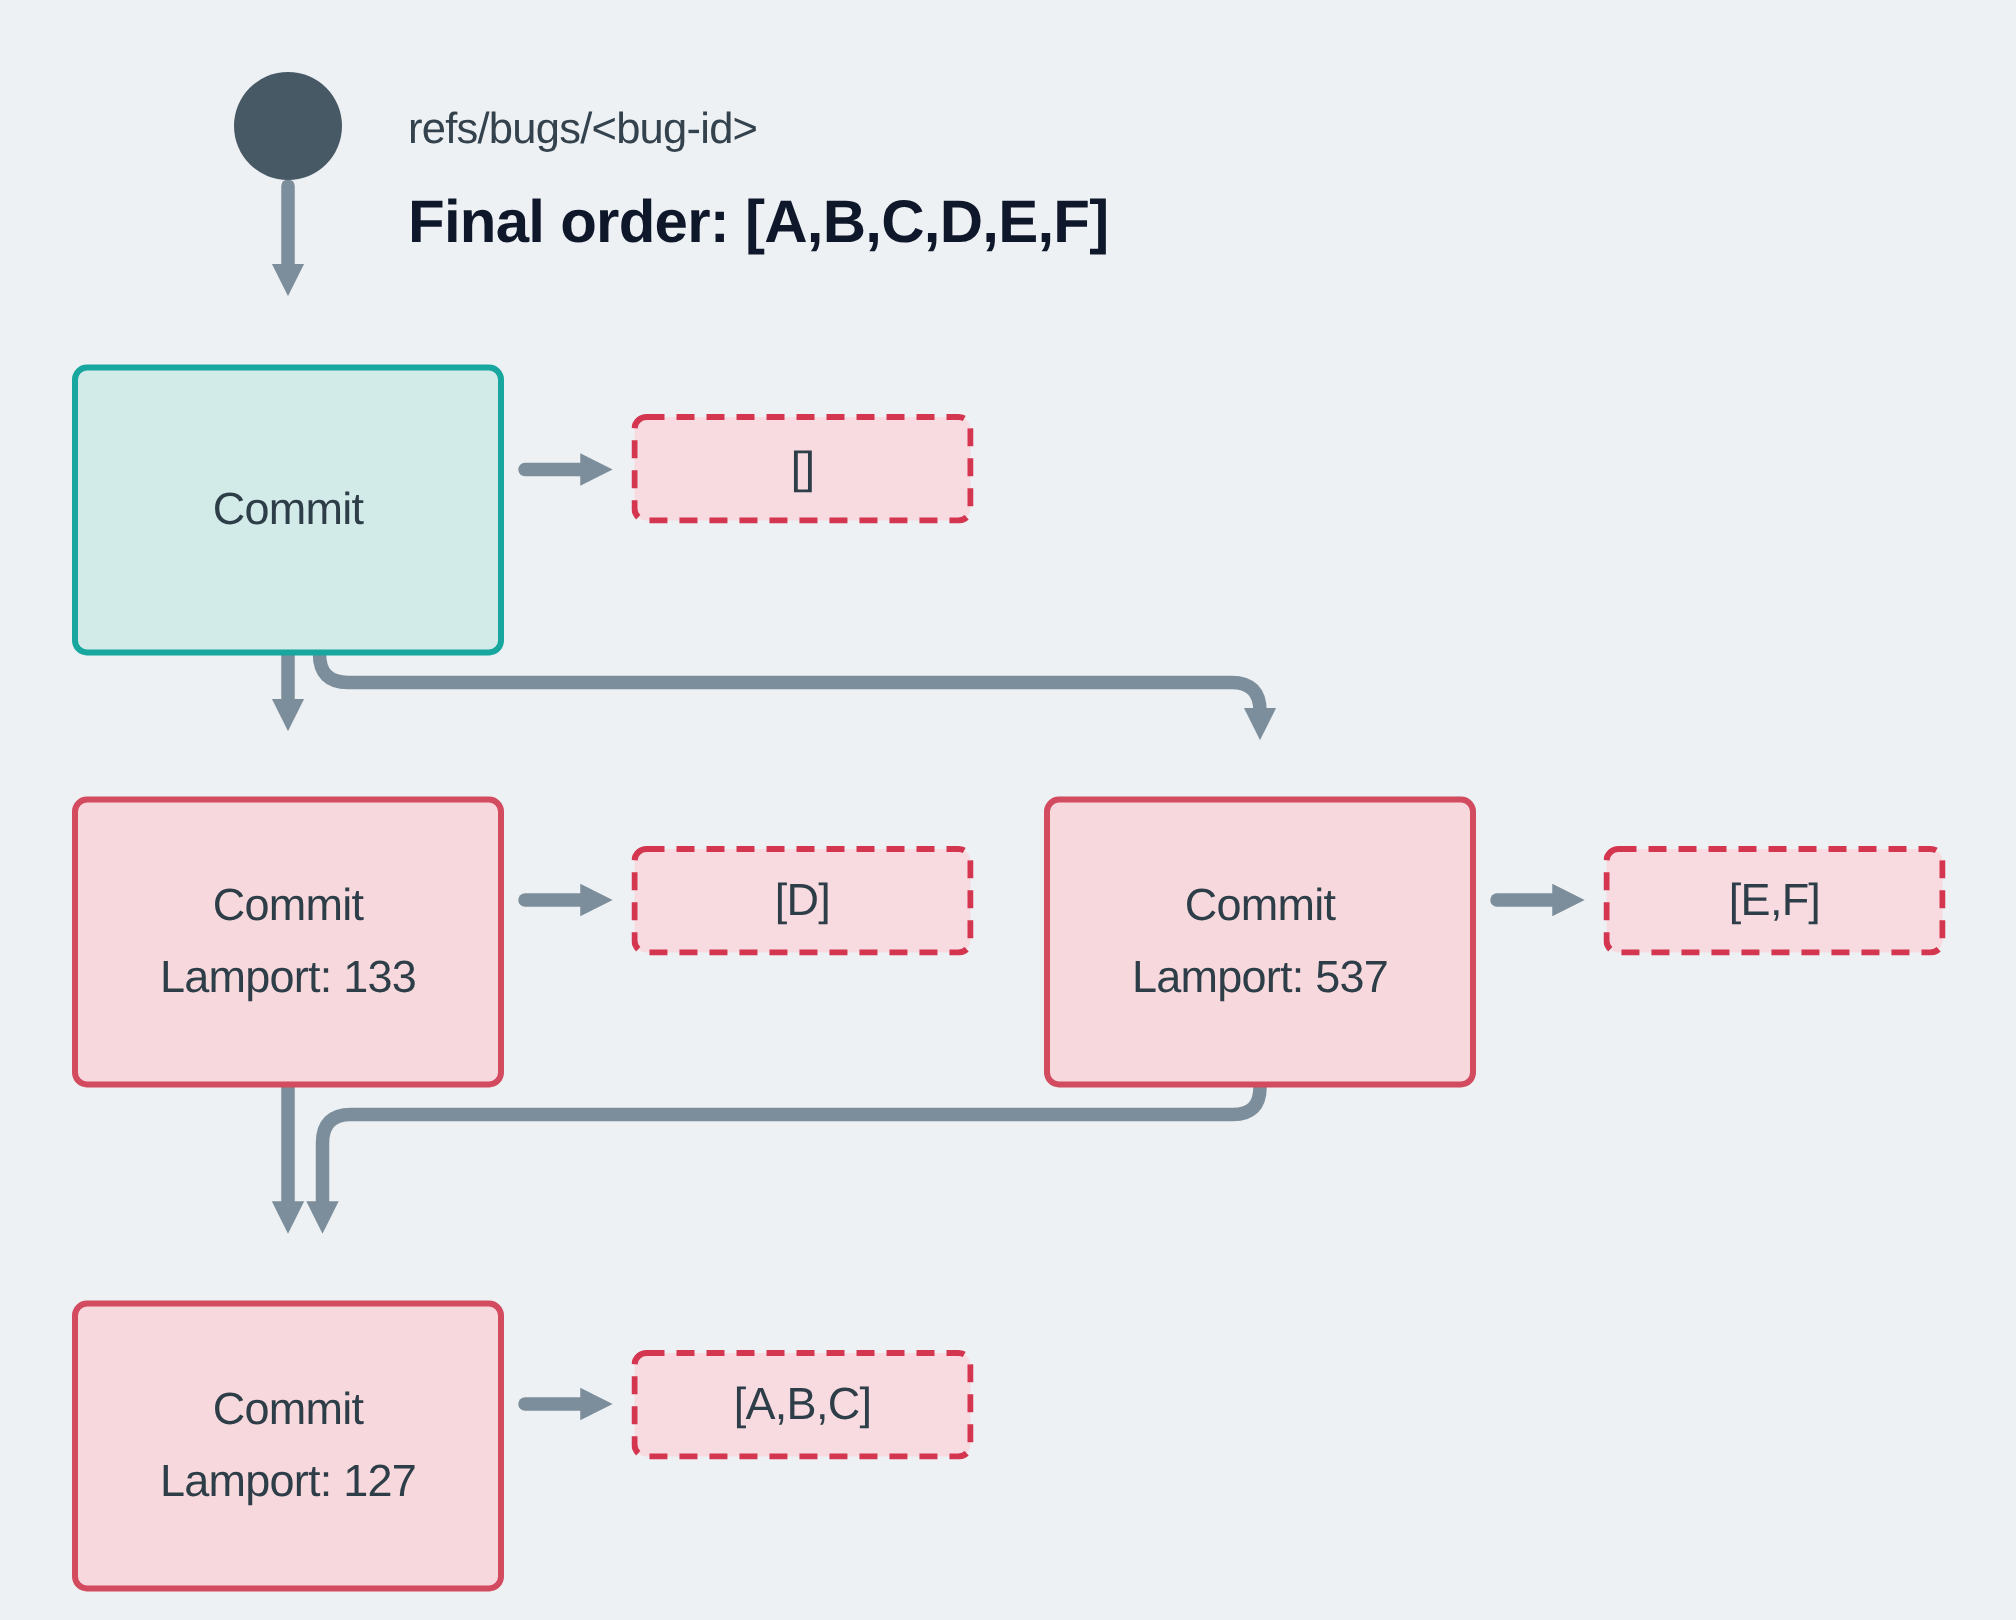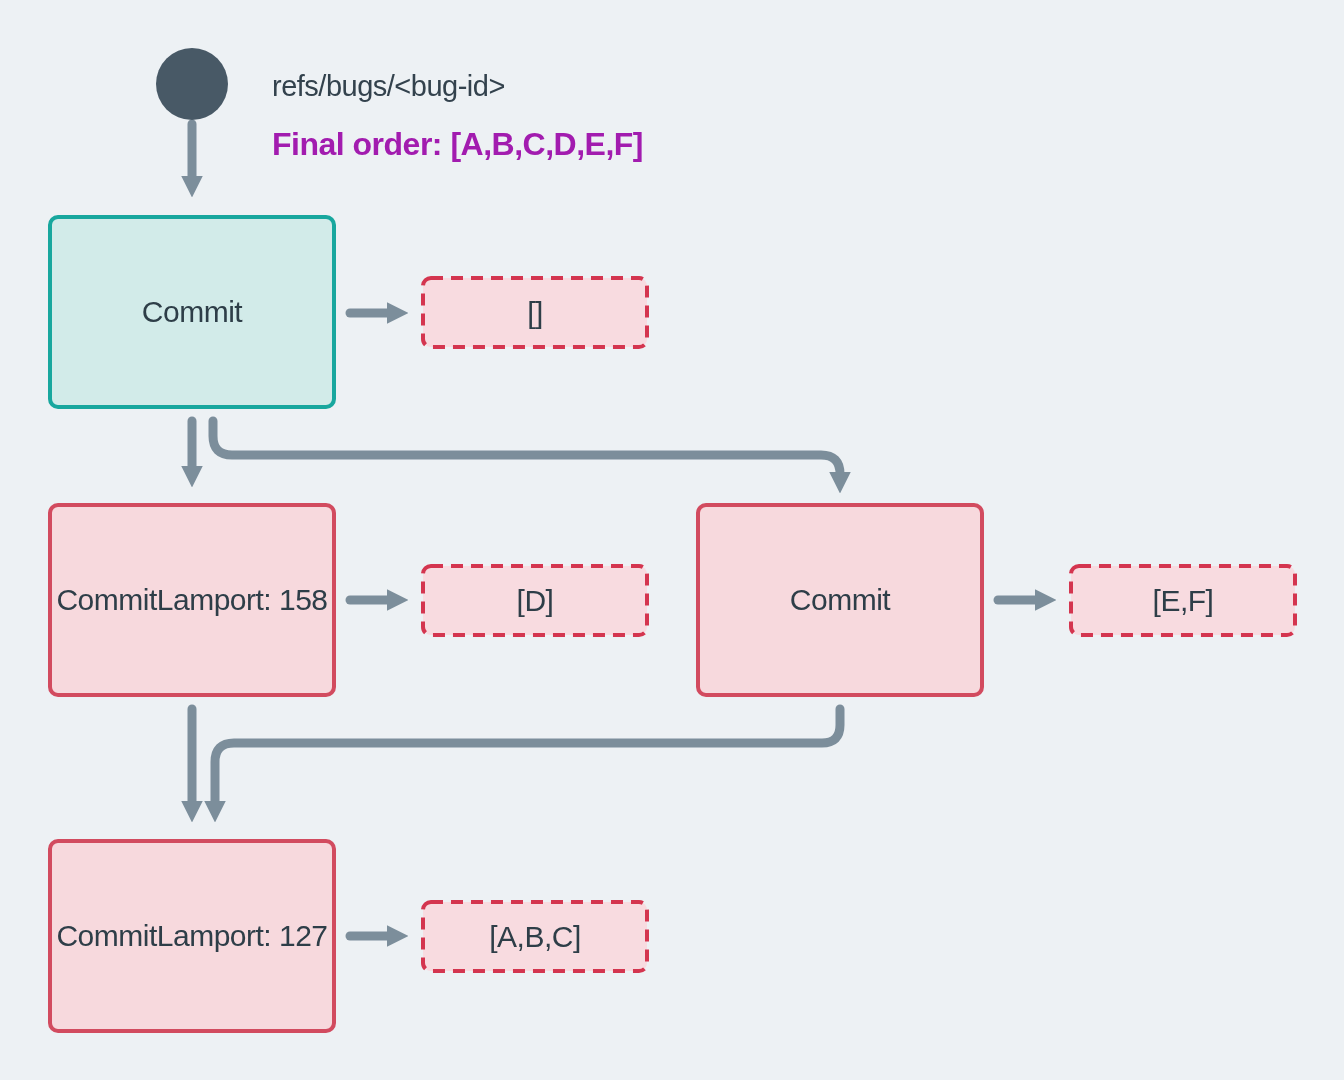--- a/index.html
+++ b/index.html
@@ -37,38 +37,40 @@
     font-size: 29px;
     color: #33424d;
     letter-spacing: -0.5px;
     z-index: 2;
     white-space: nowrap;
   }
   .final-order {
     position: absolute;
     left: 272px;
     top: 126px;
-    font-size: 32px;
+    font-size: 40px;
     font-weight: bold;
-    color: #a21caf;
+    color: #0f172a;
     letter-spacing: -0.5px;
     z-index: 2;
     white-space: nowrap;
   }
   .commit-box {
     position: absolute;
     width: 288px;
     height: 194px;
     border-radius: 10px;
     box-sizing: border-box;
     border: 4px solid;
     display: flex;
+    flex-direction: column;
     align-items: center;
     justify-content: center;
     z-index: 2;
+    margin-top: 28px;
   }
   .commit-box .node-line {
     font-size: 30px;
     line-height: 48px;
     color: #2e3e48;
     letter-spacing: -0.5px;
     white-space: nowrap;
   }
   .commit-box.teal {
     border-color: #18a79e;
@@ -137,25 +139,26 @@
   <div class="ref-circle"></div>
   <div class="ref-label">refs/bugs/&lt;bug-id&gt;</div>
   <div class="final-order">Final order: [A,B,C,D,E,F]</div>
 
   <div class="commit-box teal" style="left:48px; top:215px">
     <div class="node-line">Commit</div>
   </div>
 
   <div class="commit-box rose" style="left:48px; top:503px">
     <div class="node-line">Commit</div>
-    <div class="node-line">Lamport: 158</div>
+    <div class="node-line">Lamport: 133</div>
   </div>
 
   <div class="commit-box rose" style="left:696px; top:503px">
     <div class="node-line">Commit</div>
+    <div class="node-line">Lamport: 537</div>
   </div>
 
   <div class="commit-box rose" style="left:48px; top:839px">
     <div class="node-line">Commit</div>
     <div class="node-line">Lamport: 127</div>
   </div>
 
   <div class="dashed-box" style="left:421px; top:276px">
     <svg width="228" height="73">
       <rect x="2" y="2" width="224" height="69" rx="8"></rect>

